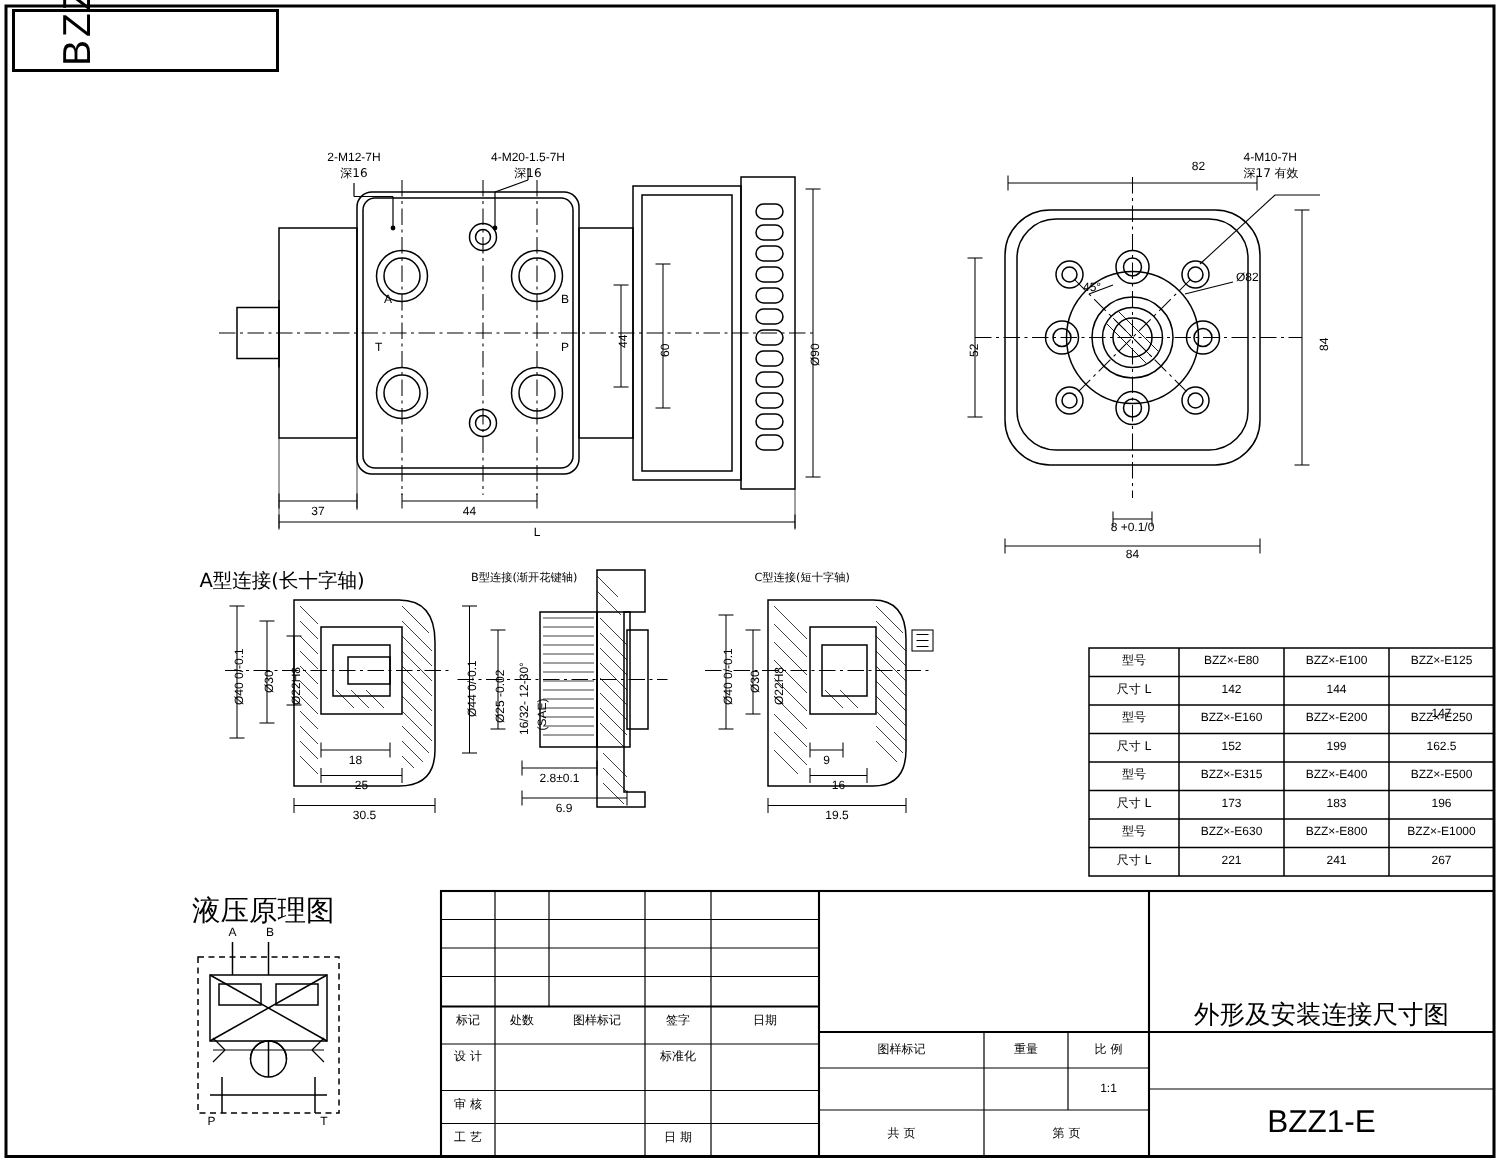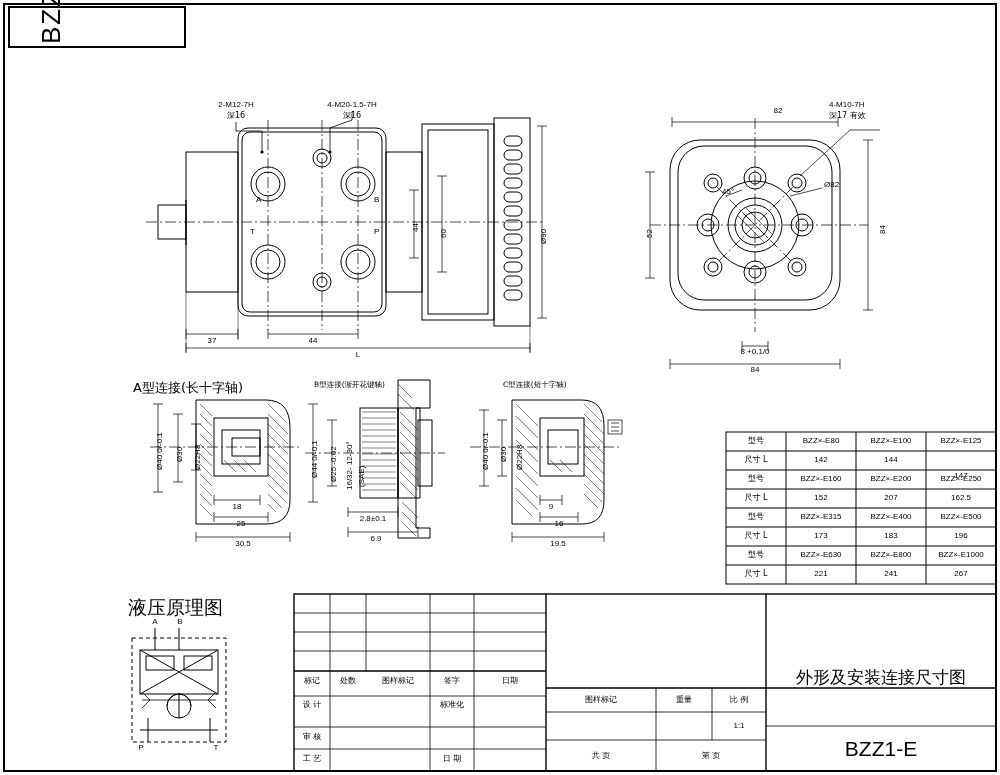--- a/index.html
+++ b/index.html
@@ -447,21 +447,21 @@
   <div class="lbl" style="left:250px; top:228px;">T</div>
   <div class="lbl" style="left:374px; top:228px;">P</div>
 
   <div class="lbl" style="left:412px; top:232px; transform:rotate(-90deg); transform-origin:0 0;">44</div>
   <div class="lbl" style="left:440px; top:238px; transform:rotate(-90deg); transform-origin:0 0;">60</div>
   <div class="lbl" style="left:540px; top:244px; transform:rotate(-90deg); transform-origin:0 0;">Ø90</div>
   <div class="lbl c" style="left:212px; top:337px;">37</div>
   <div class="lbl c" style="left:313px; top:337px;">44</div>
   <div class="lbl c" style="left:358px; top:351px;">L</div>
 
-  <div class="lbl c" style="left:778px; top:107px;">82</div>
+  <div class="lbl c" style="left:799px; top:107px;">82</div>
   <div class="lbl" style="left:646px; top:238px; transform:rotate(-90deg); transform-origin:0 0;">52</div>
   <div class="lbl" style="left:879px; top:234px; transform:rotate(-90deg); transform-origin:0 0;">84</div>
   <div class="lbl c" style="left:755px; top:366px;">84</div>
   <div class="lbl" style="left:824px; top:181px;">Ø82</div>
   <div class="lbl" style="left:722px; top:188px;">45°</div>
   <div class="lbl c" style="left:755px; top:348px;">8 +0.1/0</div>
   <div class="lbl" style="left:829px; top:101px;">4-M10-7H</div>
   <div class="lbl cn" style="left:829px; top:112px;">深17 有效</div>
 
   <div class="lbl cn" style="left:133px; top:381px; font-size:13px;">A型连接(长十字轴)</div>
@@ -502,21 +502,21 @@
   <div class="lbl cc" style="left:821px; top:460px;">142</div>
   <div class="lbl cc" style="left:891px; top:460px;">144</div>
   <div class="lbl cc" style="left:961px; top:460px;margin-top:16px;">147</div>
 
   <div class="lbl cc cn" style="left:756px; top:479px;">型号</div>
   <div class="lbl cc" style="left:821px; top:479px;">BZZ×-E160</div>
   <div class="lbl cc" style="left:891px; top:479px;">BZZ×-E200</div>
   <div class="lbl cc" style="left:961px; top:479px;">BZZ×-E250</div>
   <div class="lbl cc cn" style="left:756px; top:498px;">尺寸 L</div>
   <div class="lbl cc" style="left:821px; top:498px;">152</div>
-  <div class="lbl cc" style="left:891px; top:498px;">207</div>
+  <div class="lbl cc" style="left:891px; top:498px;">199</div>
   <div class="lbl cc" style="left:961px; top:498px;">162.5</div>
 
   <div class="lbl cc cn" style="left:756px; top:517px;">型号</div>
   <div class="lbl cc" style="left:821px; top:517px;">BZZ×-E315</div>
   <div class="lbl cc" style="left:891px; top:517px;">BZZ×-E400</div>
   <div class="lbl cc" style="left:961px; top:517px;">BZZ×-E500</div>
   <div class="lbl cc cn" style="left:756px; top:536px;">尺寸 L</div>
   <div class="lbl cc" style="left:821px; top:536px;">173</div>
   <div class="lbl cc" style="left:891px; top:536px;">183</div>
   <div class="lbl cc" style="left:961px; top:536px;">196</div>

